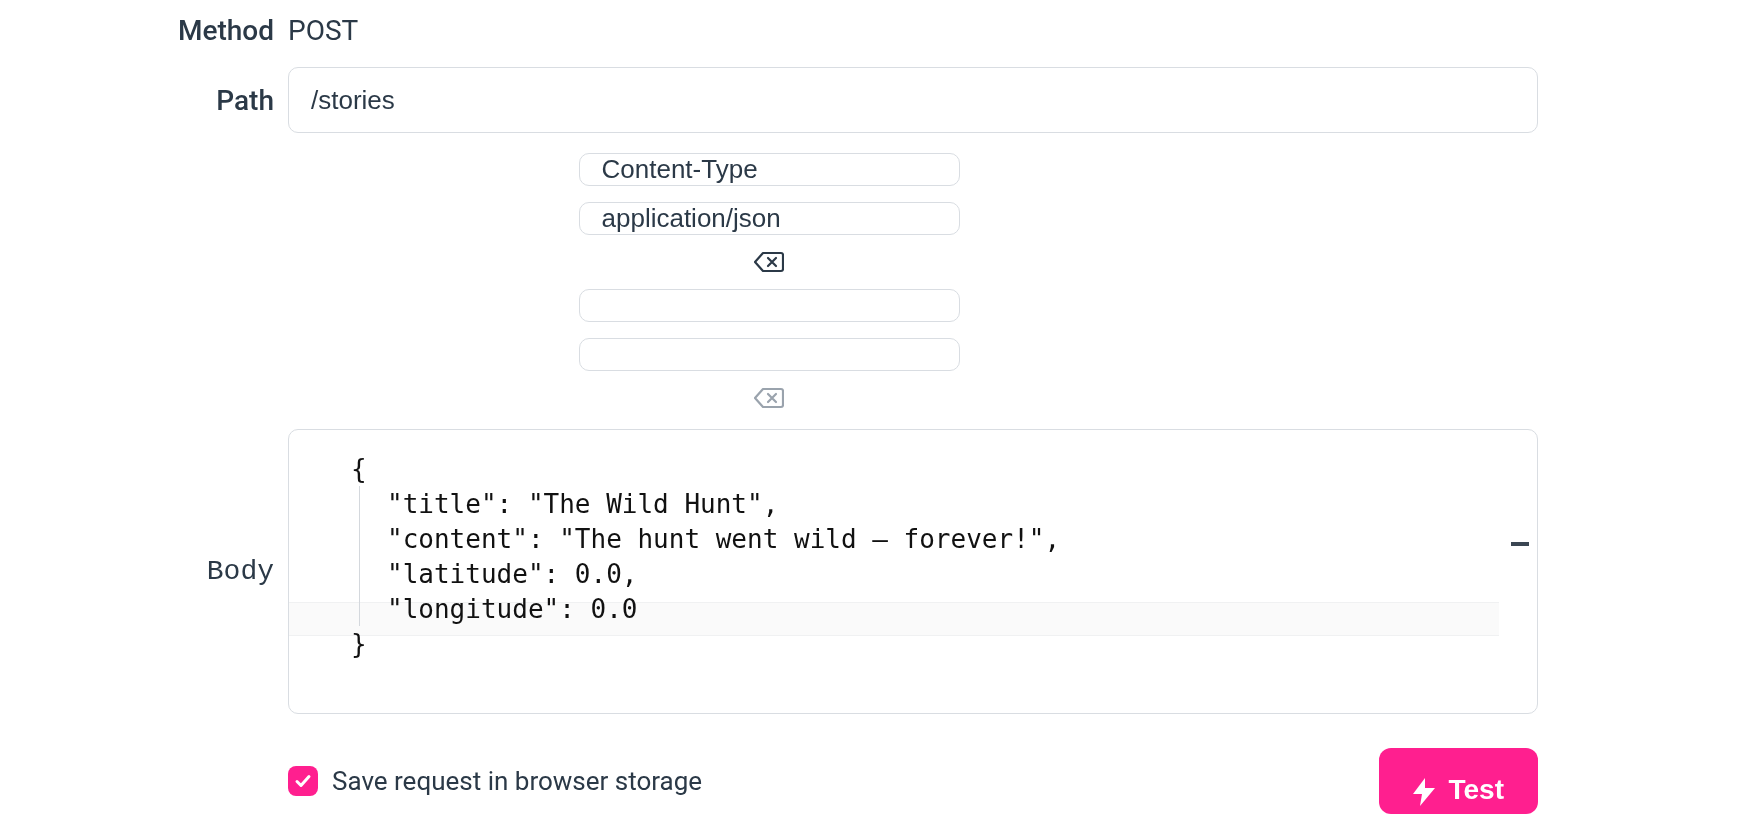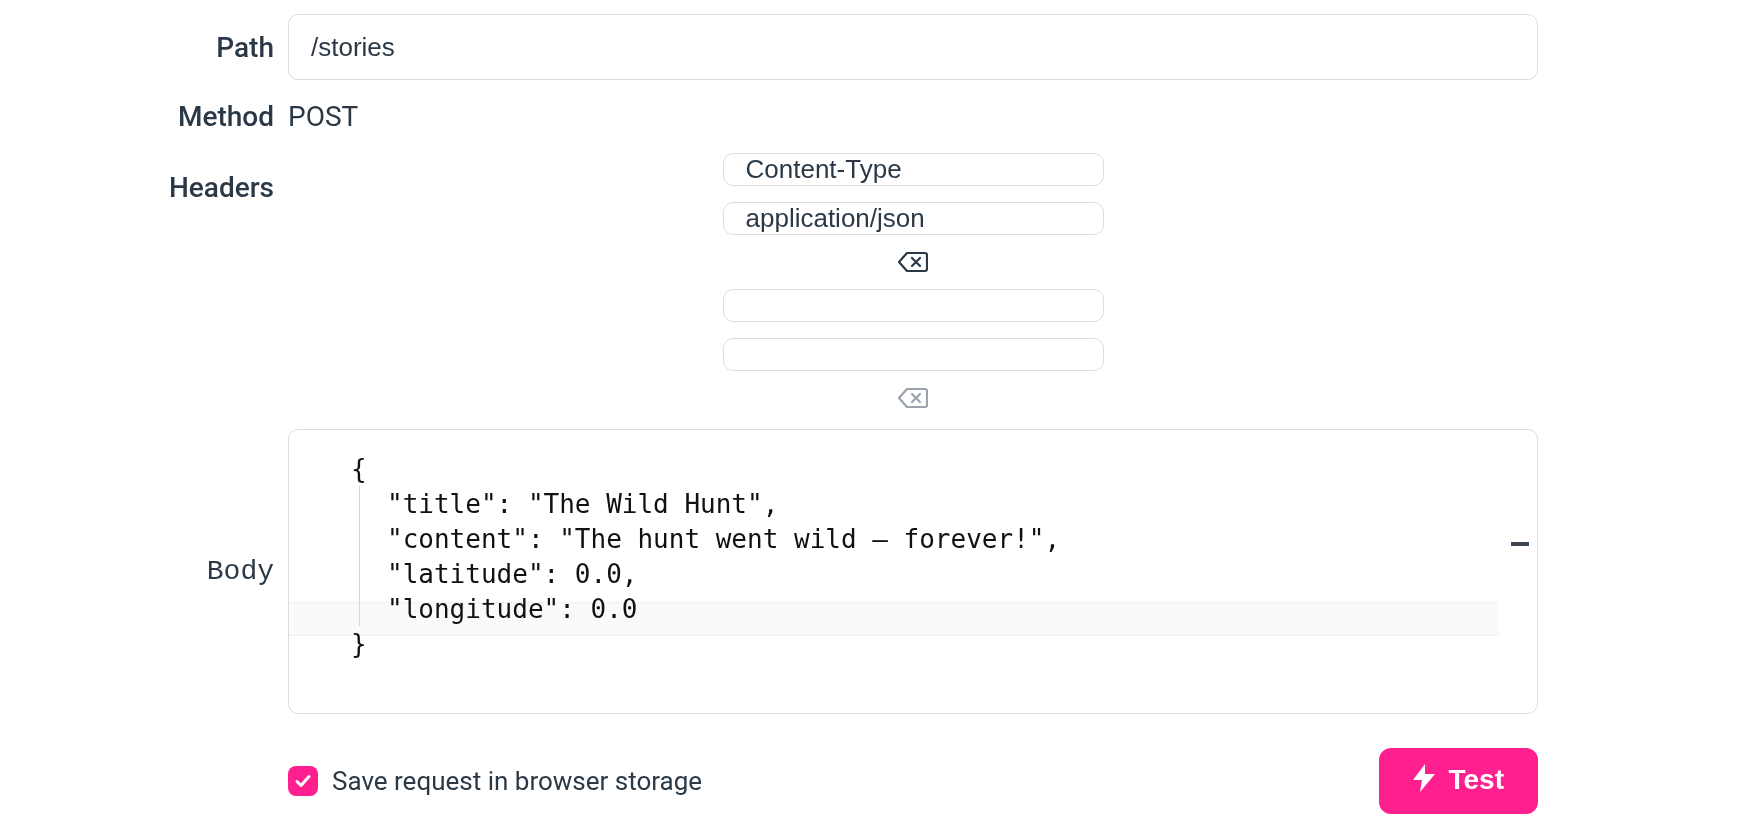--- a/index.html
+++ b/index.html
@@ -138,28 +138,28 @@
   .save-wrap{ display:flex; align-items:center; gap:14px; font-size:26px; color:#2b3947; }
   .chk{
     width:30px;height:30px;border-radius:8px;
     background:#ff1f8f;
     display:flex;align-items:center;justify-content:center;
     border:none;cursor:pointer;
   }
   .spacer{ flex:1; }
   .test-btn{
     height:66px;
-    padding:16px 34px;
+    padding:8px 34px;
     border:none;
     border-radius:12px;
     background:#ff1f8f;
     color:#fff;
     font-size:28px;
     font-weight:600;
-    display:flex;align-items:flex-start;gap:14px;
+    display:flex;align-items:flex-end;gap:14px;
     cursor:pointer;
     margin-right:208px;
   }
 
   .status{
     margin: 28px 0 0 8px;
     font-size:37px;
     font-weight:500;
     color:#17a34a;
     letter-spacing:0.5px;
@@ -173,35 +173,34 @@
     background:#eef0f3;
     border-radius:8px 8px 0 0;
   }
 </style>
 </head>
 <body>
 
 <div class="form">
 
   <div class="row">
+    <div class="label-col">Method</div>
+    <div class="field-col">
+      <span class="method-value">POST</span>
+    </div>
+  </div>
+
+  <div class="row">
     <div class="label-col">Path</div>
     <div class="field-col">
       <input class="text-input" type="text" value="/stories" style="">
     </div>
   </div>
 
-  <div class="row">
-    <div class="label-col">Method</div>
-    <div class="field-col">
-      <span class="method-value">POST</span>
-    </div>
-  </div>
-
   <div class="row headers-block">
-    <div class="label-col">Headers</div>
     <div class="field-col">
       <div class="headers-rows">
         <div class="header-pair">
           <input class="header-key" type="text" value="Content-Type" style="">
           <input class="header-val" type="text" value="application/json" style="">
           <div class="delete-slot">
             <button class="del-btn" aria-label="delete header">
               <svg width="30" height="22" viewBox="0 0 30 22" fill="none" stroke="currentColor" stroke-width="2.2" stroke-linejoin="round" stroke-linecap="round">
                 <path d="M9 2 H27 a2 2 0 0 1 2 2 V18 a2 2 0 0 1 -2 2 H9 L1 11 Z"></path>
                 <path d="M14 7 L22 15 M22 7 L14 15"></path>

